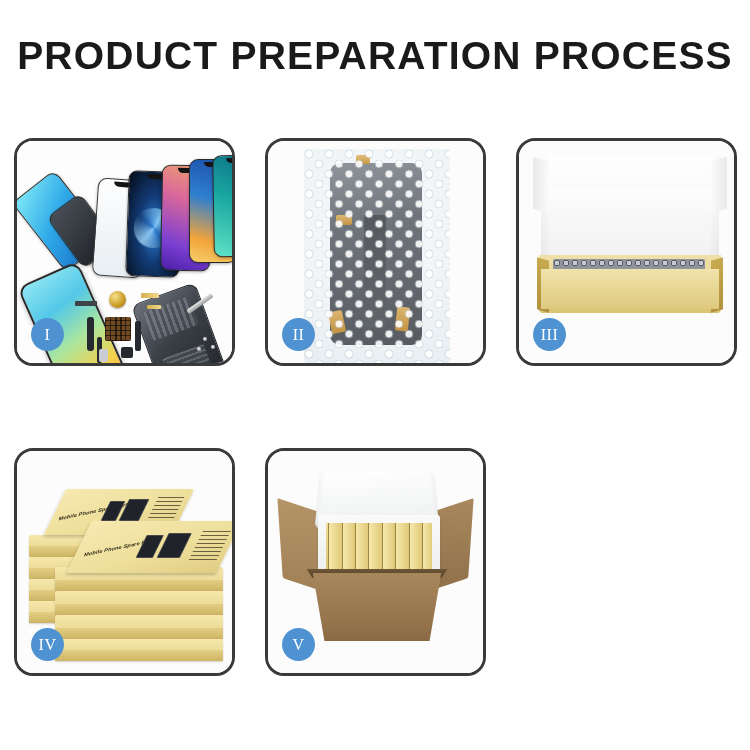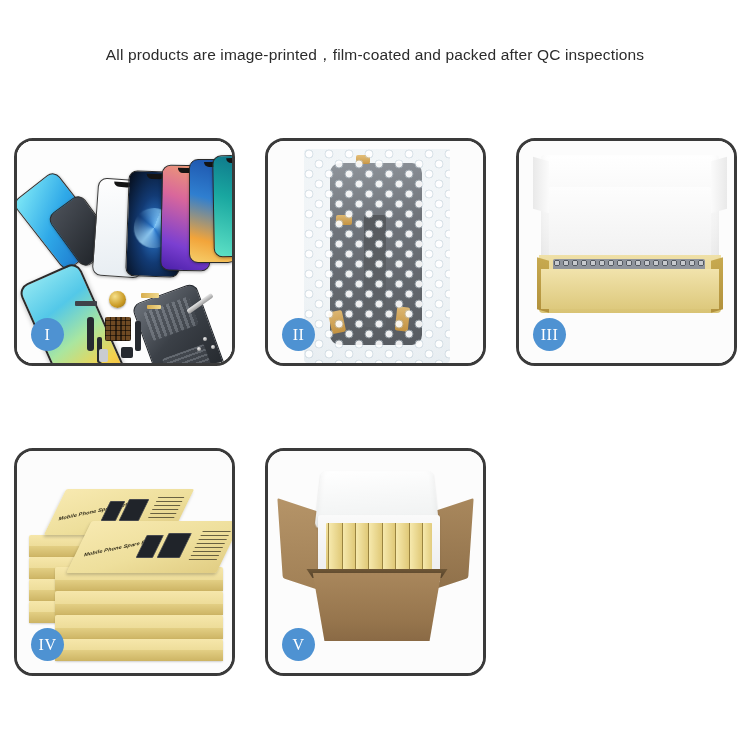--- a/index.html
+++ b/index.html
@@ -406,21 +406,21 @@
     clip-path: polygon(0 26px, 100% 0, 100% 74px, 0 100%);
   }
   .c-tape {
     position:absolute; background: rgba(120,94,60,.75); border-radius:1px;
   }
 </style>
 </head>
 <body>
 
 <div class="header">
-  <div class="sub-title">All products are image-printed，film-coated and packed after QC inspections</div>
+  <div class="main-title">PRODUCT PREPARATION PROCESS</div>
 </div>
 
 <div class="grid">
 
   <div class="panel p1">
     <div class="panel-inner">
       <div class="scene">
         <div class="pi-bg"></div>
 
         <div class="ph ph-a"></div>

